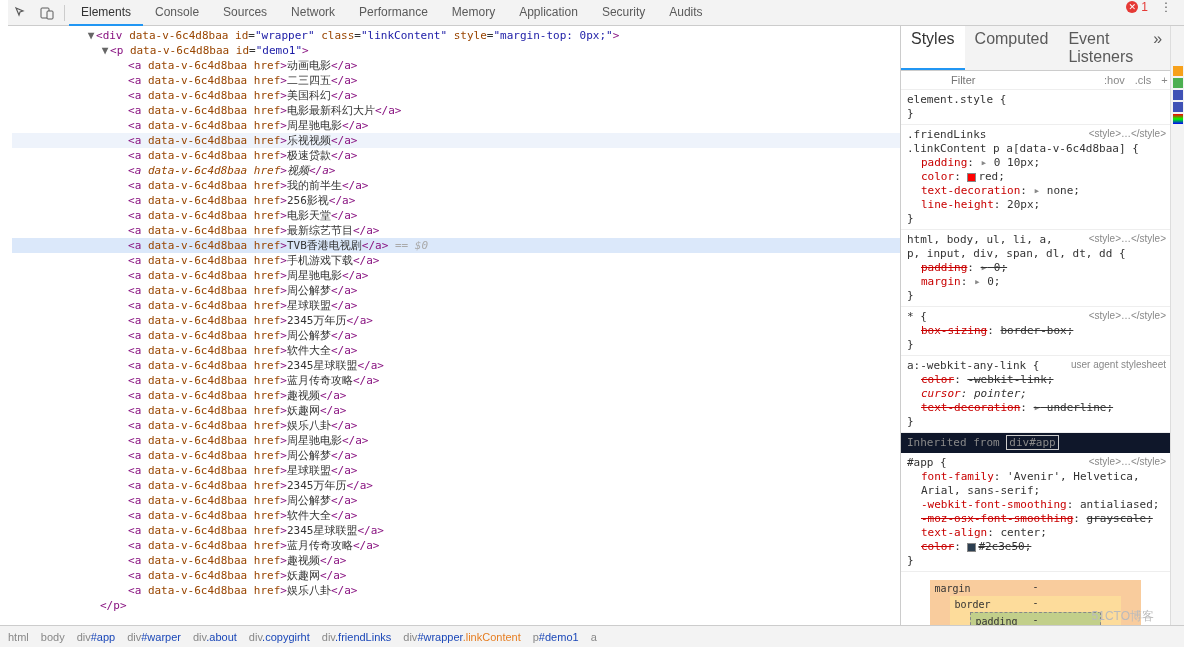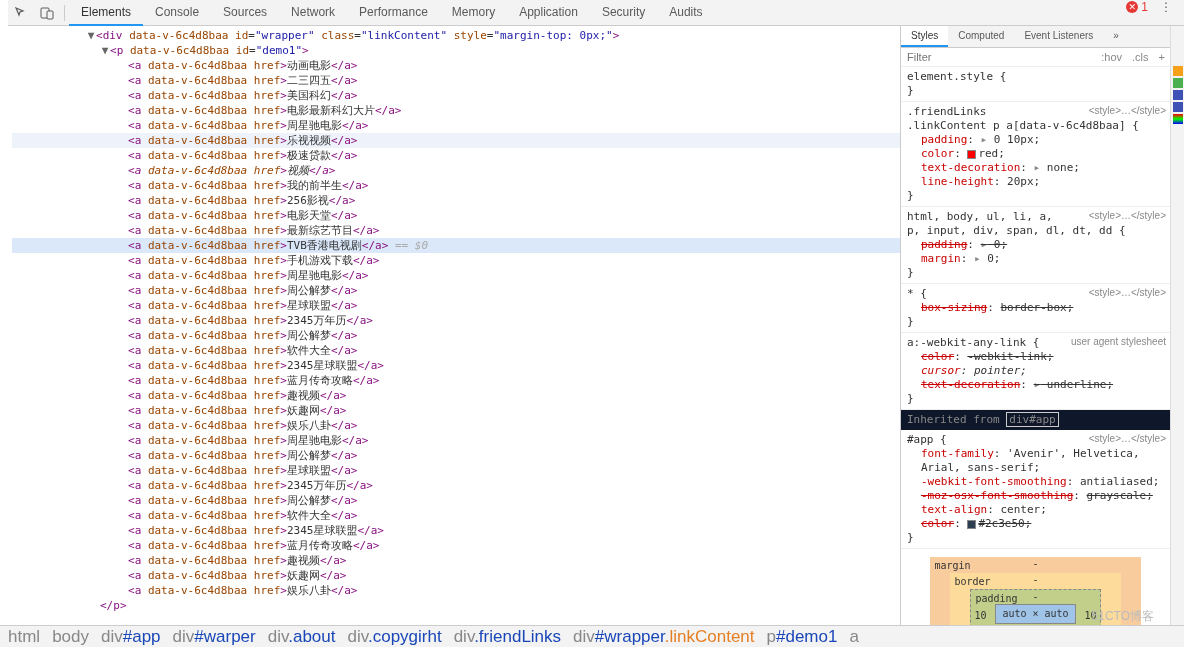--- a/index.html
+++ b/index.html
@@ -23,25 +23,25 @@
 .dom-row.hovered { background: #eef3fb; }
 .caret { color: #666; display: inline-block; width: 10px; text-align: center; }
 .tag-bracket { color: #881280; }
 .tag-name { color: #881280; }
 .attr-name { color: #994500; }
 .attr-val { color: #1a1aa6; }
 .text-node { color: #333; }
 .sel-hint { color: #aaa; font-style: italic; }
 
 .styles-panel { width: 270px; border-left: 1px solid #ccc; display: flex; flex-direction: column; background: #fff; }
-.styles-tabs { display: flex; border-bottom: 1px solid #ccc; font-family: Arial, sans-serif; font-size: 10px; background: #f3f3f3; }
+.styles-tabs { display: flex; border-bottom: 1px solid #ccc; font-family: Arial, sans-serif; font-size: 16px; background: #f3f3f3; }
 .styles-tab { padding: 4px 10px; color: #5a5a5a; cursor: pointer; }
 .styles-tab.active { color: #333; border-bottom: 2px solid #2196f3; background: #fff; }
 .styles-filter { display: flex; border-bottom: 1px solid #eee; font-family: Arial, sans-serif; }
-.filter-input { flex: 1; border: none; padding: 3px 6px; font-size: 11px; color: #888; outline: none; }
+.filter-input { flex: 1; border: none; padding: 3px 6px; font-size: 11px; color: #888; outline: none; margin-left: 44px; }
 .filter-btn { padding: 3px 5px; color: #888; font-size: 11px; cursor: pointer; }
 .styles-body { flex: 1; overflow: auto; font-size: 11px; line-height: 14px; }
 .rule { border-bottom: 1px solid #eee; padding: 3px 6px; position: relative; }
 .rule-origin { position: absolute; right: 4px; top: 2px; color: #888; font-family: Arial; font-size: 10px; }
 .selector { color: #333; }
 .prop { padding-left: 14px; }
 .prop-name { color: #c80000; }
 .prop-val { color: #333; }
 .prop-val .swatch { display: inline-block; width: 9px; height: 9px; background: red; vertical-align: middle; margin-right: 2px; border: 1px solid #888; }
 .swatch-dark { background: #2c3e50 !important; }
@@ -54,21 +54,21 @@
 .bm-margin { background: #f9cc9d; padding: 14px 20px 20px 20px; position: relative; font-size: 10px; }
 .bm-border { background: #fddc9b; padding: 14px 20px 20px 20px; position: relative; margin-top: 2px; }
 .bm-padding { background: #c2cf8a; border: 1px dashed #888; padding: 12px 24px 18px 24px; position: relative; margin-top: 2px; }
 .bm-content { background: #9fc4e7; border: 1px solid #888; padding: 2px 6px; margin-top: 2px; color: #333; white-space: nowrap; }
 .bm-label { position: absolute; top: 2px; left: 4px; color: #333; }
 .bm-num { position: absolute; color: #333; }
 .bm-num.l { left: 3px; top: 50%; transform: translateY(-50%); }
 .bm-num.r { right: 3px; top: 50%; transform: translateY(-50%); }
 .bm-num.t { top: 0px; left: 50%; transform: translateX(-50%); }
 
-.breadcrumb { height: 22px; border-top: 1px solid #ccc; background: #f3f3f3; display: flex; align-items: center; padding: 0 8px; gap: 12px; font-family: Arial; font-size: 17px; color: #888; overflow: hidden; }
+.breadcrumb { height: 22px; border-top: 1px solid #ccc; background: #f3f3f3; display: flex; align-items: center; padding: 0 8px; gap: 12px; font-family: Arial; font-size: 11px; color: #888; overflow: hidden; }
 .bc-item { cursor: pointer; white-space: nowrap; }
 .bc-id { color: #1a47b8; }
 .bc-cls { color: #1a47b8; }
 .bc-item .cls-orange { color: #e67e22; }
 
 .right-strip { width: 14px; background: #f3f3f3; border-left: 1px solid #ddd; display: flex; flex-direction: column; align-items: center; padding-top: 40px; gap: 2px; }
 .strip-sq { width: 10px; height: 10px; }
 
 .watermark { position: absolute; right: 30px; bottom: 22px; color: #bbb; font-size: 12px; font-family: Arial; pointer-events: none; }
 </style>

